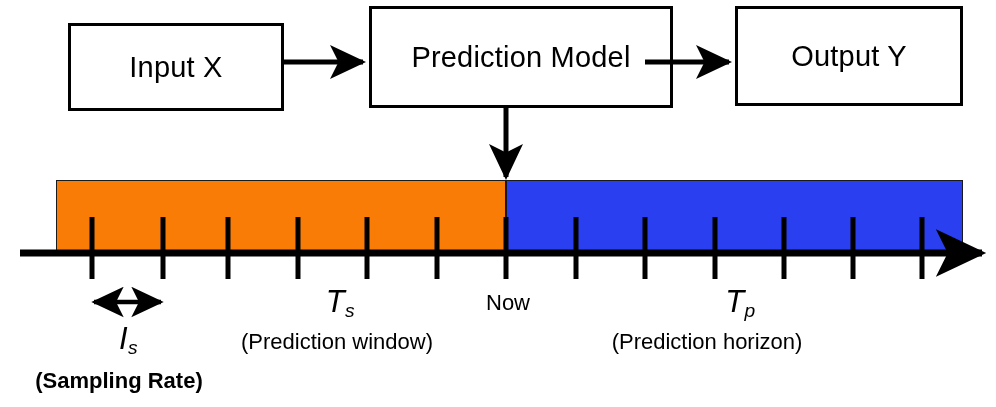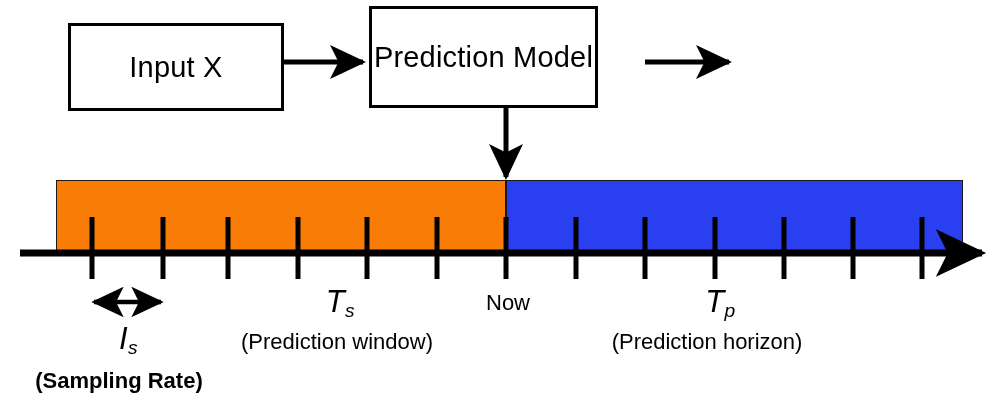--- a/index.html
+++ b/index.html
@@ -76,24 +76,27 @@
 </style>
 </head>
 <body>
 
 <div id="canvas">
 
   <div class="flow-box" style="left:68px; top:6px; width:216px; height:88px;margin-top:17px;">
     <span class="box-label">Input X</span>
   </div>
 
-  <div class="flow-box" style="left:369px; top:6px; width:229px; height:102px;text-align:right;">
+  <div class="flow-box" style="left:369px; top:6px; width:304px; height:102px;text-align:right;">
     <span class="box-label">Prediction Model</span>
   </div>
 
+  <div class="flow-box" style="left:735px; top:6px; width:228px; height:100px;">
+    <span class="box-label">Output Y</span>
+  </div>
 
   <div class="band" style="left:56px; top:180px; width:450px; height:74px; background:#f97c06;"></div>
   <div class="band" style="left:506px; top:180px; width:457px; height:74px; background:#2a3fef;"></div>
 
   <svg id="overlay" viewBox="0 0 996 407" xmlns="http://www.w3.org/2000/svg">
 
     <defs>
       <marker id="ah" markerWidth="9" markerHeight="9" refX="6.6" refY="3.4" orient="auto" markerUnits="strokeWidth">
         <path d="M0,0 L7.2,3.4 L0,6.8 L1.7,3.4 z" fill="#000000"></path>
       </marker>
@@ -131,21 +134,21 @@
 
     <line x1="94" y1="302" x2="161" y2="302" stroke="#000000" stroke-width="4.5" marker-start="url(#ah-start)" marker-end="url(#ah)"></line>
   </svg>
 
   <div class="axis-label serif-math" style="left:340px; top:286px;">
     <span>T</span><sub>s</sub>
   </div>
 
   <div class="axis-label" style="left:508px; top:292px;">Now</div>
 
-  <div class="axis-label serif-math" style="left:720px; top:286px;">
+  <div class="axis-label serif-math" style="left:740px; top:286px;">
     <span>T</span><sub>p</sub>
   </div>
 
   <div class="axis-label serif-math" style="left:128px; top:323px;">
     <span>I</span><sub>s</sub>
   </div>
 
   <div class="axis-label" style="left:337px; top:331px;">(Prediction window)</div>
 
   <div class="axis-label" style="left:707px; top:331px;">(Prediction horizon)</div>

